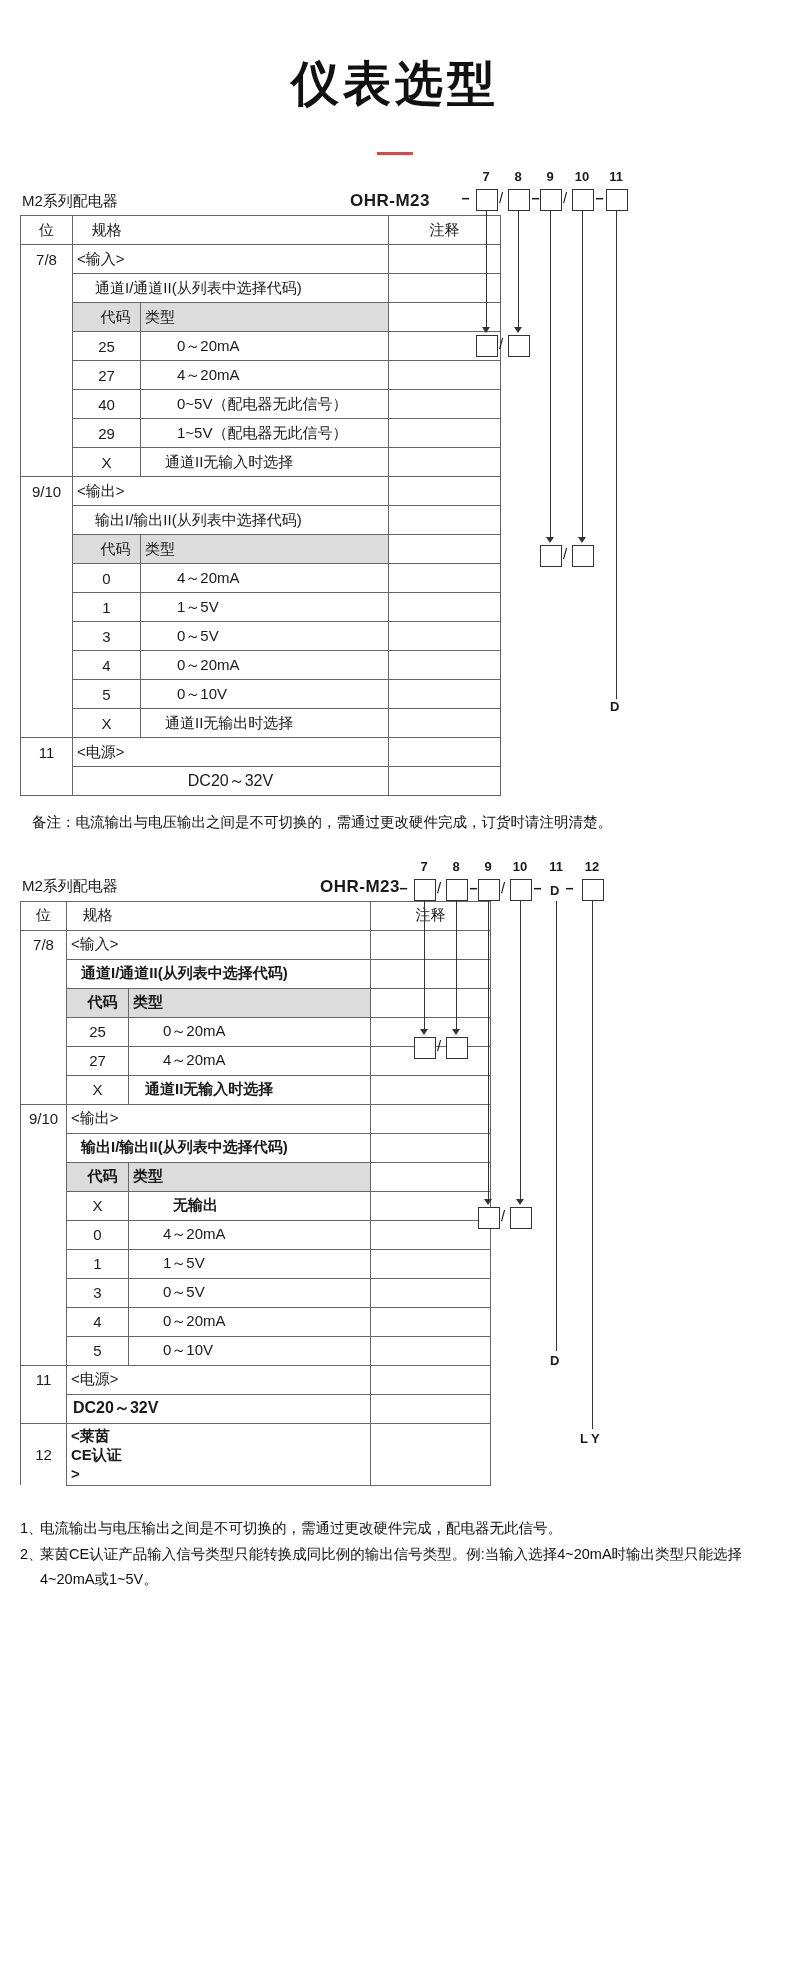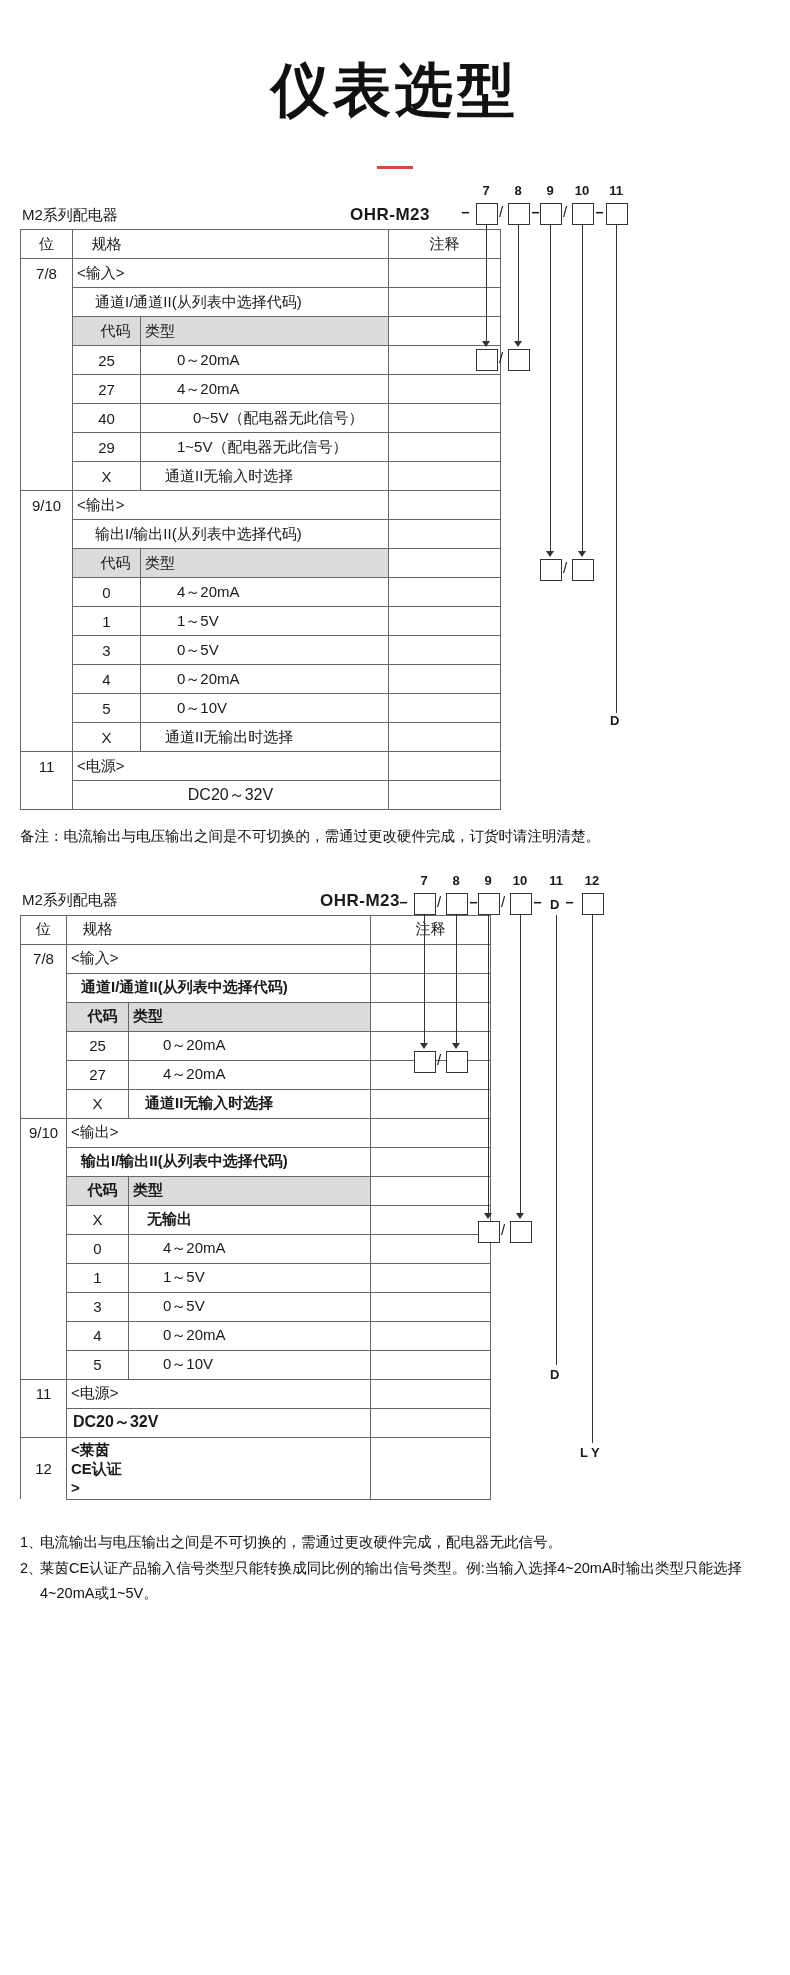--- a/index.html
+++ b/index.html
@@ -8,21 +8,21 @@
     background:#ffffff;
     font-family:"Liberation Sans","DejaVu Sans",sans-serif;
     color:#1a1a1a;
     -webkit-font-smoothing:antialiased;
   }
   .page{position:relative;width:790px;min-height:1975px;overflow:hidden;}
 
   
   .title{
     text-align:center;
-    font-size:58px;
+    font-size:48px;
     font-weight:bold;
     letter-spacing:4px;
     padding-top:52px;
     color:#111;
     font-family:"DejaVu Sans","Liberation Sans",sans-serif;
   }
   .title-rule{
     width:36px;height:3px;background:#d9493f;margin:36px auto 0 auto;
   }
 
@@ -138,21 +138,21 @@
       </tr>
       <tr>
         <td class="nb-top nb-bot"></td>
         <td class="c">27</td>
         <td class="l" style="padding-left:36px;">4～20mA</td>
         <td></td>
       </tr>
       <tr>
         <td class="nb-top nb-bot"></td>
         <td class="c">40</td>
-        <td class="l" style="padding-left:52px;">0~5V（配电器无此信号）</td>
+        <td class="l" style="padding-left:36px;">0~5V（配电器无此信号）</td>
         <td></td>
       </tr>
       <tr>
         <td class="nb-top nb-bot"></td>
         <td class="c">29</td>
         <td class="l" style="padding-left:36px;">1~5V（配电器无此信号）</td>
         <td></td>
       </tr>
       <tr>
         <td class="nb-top"></td>
@@ -261,21 +261,21 @@
       <div class="vline" style="left:122px;top:42px;height:328px;"></div>
       <div class="arrow" style="left:118px;top:368px;"></div>
       <div class="box" style="left:80px;top:376px;"></div>
       <div class="slash" style="left:103px;top:376px;">/</div>
       <div class="box" style="left:112px;top:376px;"></div>
 
       <div class="vline" style="left:156px;top:42px;height:488px;"></div>
       <div class="dletter" style="left:150px;top:530px;">D</div>
     </div>
 
-    <div class="note" style="margin-left:0;margin-top:14px;">备注：电流输出与电压输出之间是不可切换的，需通过更改硬件完成，订货时请注明清楚。</div>
+    <div class="note" style="margin-left:12px;margin-top:14px;">备注：电流输出与电压输出之间是不可切换的，需通过更改硬件完成，订货时请注明清楚。</div>
   </div>
 
   <div class="block" style="margin-top:38px;">
 
     <table class="sel-table noborder" style="width:380px;">
       <tbody>
           <tr>
         <td class="l hdr-name" style="width:290px;padding-left:2px;">M2系列配电器</td>
         <td class="l model" style="width:90px;">OHR-M23</td>
       </tr>
@@ -347,21 +347,21 @@
       </tr>
       <tr>
         <td class="nb-top nb-bot"></td>
         <td class="c gray bold" style="padding-left:14px;">代码</td>
         <td class="l gray bold">类型</td>
         <td></td>
       </tr>
       <tr>
         <td class="nb-top nb-bot"></td>
         <td class="c">X</td>
-        <td class="l bold" style="padding-left:18px;margin-left:36px;">无输出</td>
+        <td class="l bold" style="padding-left:44px;margin-left:36px;">无输出</td>
         <td></td>
       </tr>
       <tr>
         <td class="nb-top nb-bot"></td>
         <td class="c">0</td>
         <td class="l" style="padding-left:34px;">4～20mA</td>
         <td></td>
       </tr>
       <tr>
         <td class="nb-top nb-bot"></td>

